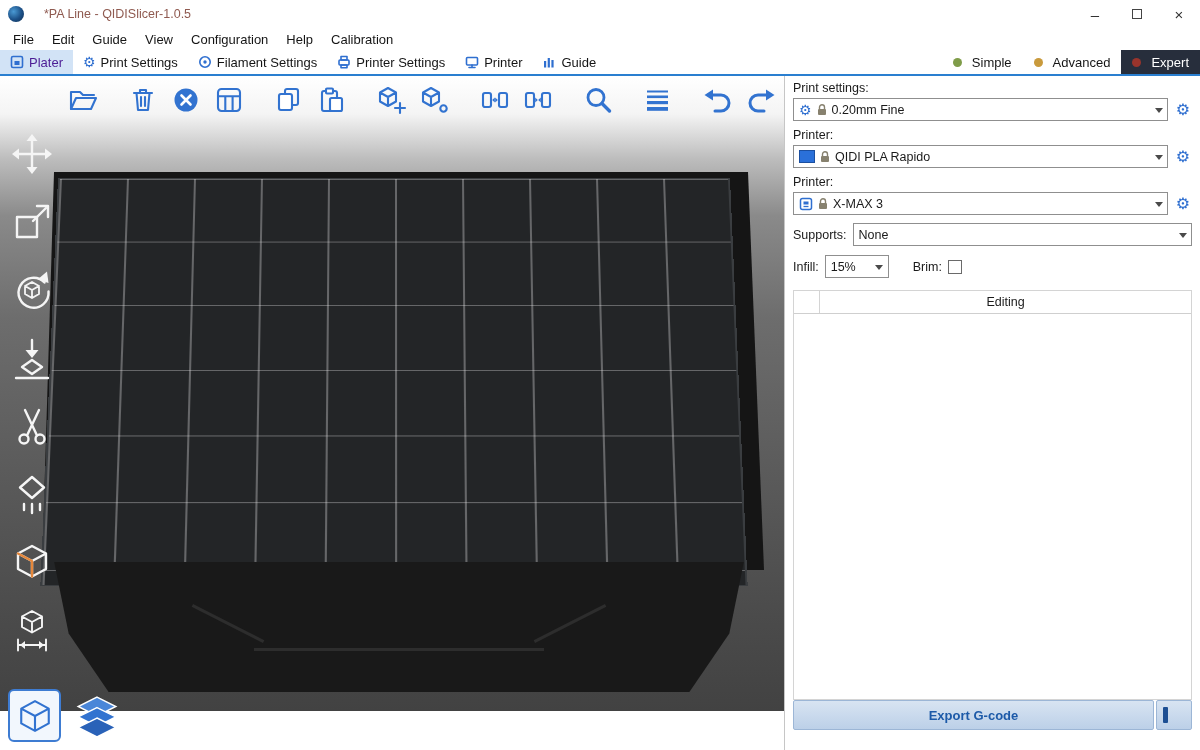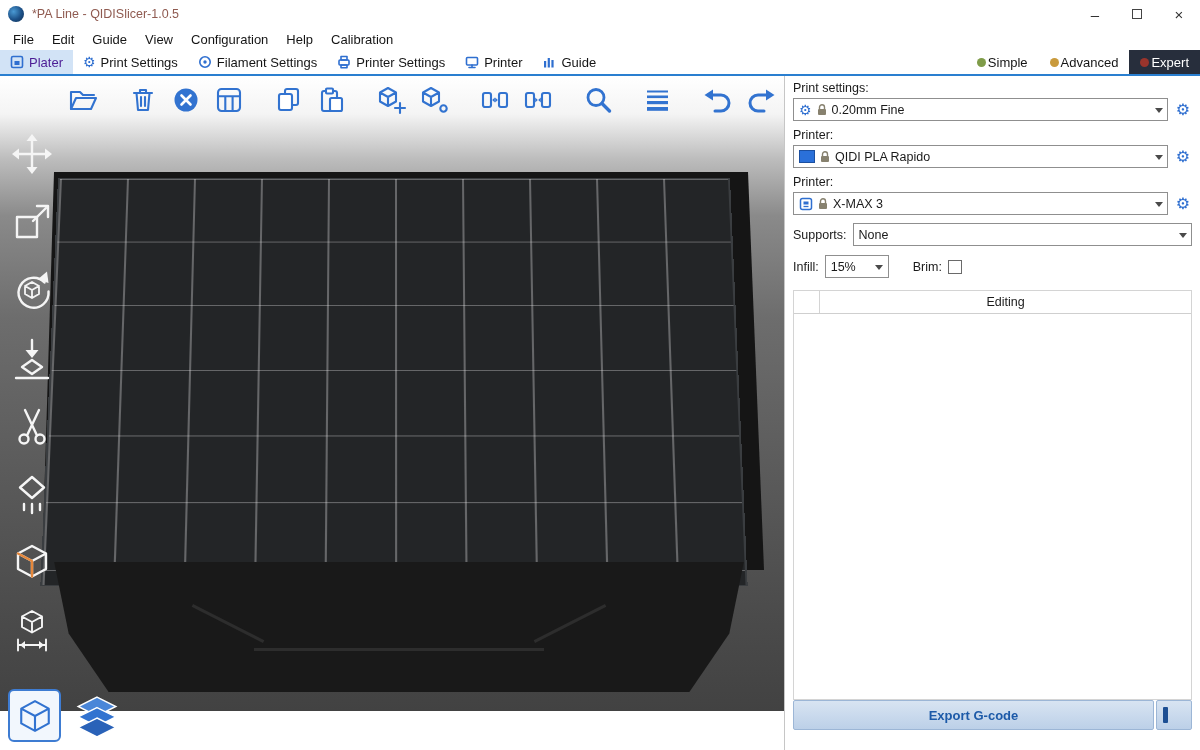--- a/index.html
+++ b/index.html
@@ -1,37 +1,37 @@
 <!DOCTYPE html>
 <html><head>
 <meta charset="utf-8">
 <style>
   * { box-sizing:border-box; margin:0; padding:0; }
   html,body { width:1200px; height:750px; }
   body { font-family:"Liberation Sans", sans-serif; background:#fff; overflow:hidden; user-select:none; }
   .window { width:1200px; height:750px; display:flex; flex-direction:column; background:#fff; }
 
   
-  .titlebar { height:28px; flex:0 0 auto; display:flex; align-items:center; padding-left:8px; background:#fff; }
+  .titlebar { height:28px; flex:0 0 auto; display:flex; align-items:center; padding-left:8px; background:#fff;gap:12px; }
   .app-icon { width:16px; height:16px; border-radius:50%; background:radial-gradient(circle at 35% 35%, #4a9ad4 0%, #1b4f86 55%, #102c4e 100%); margin-right:8px; }
   .title-text { font-size:12.5px; color:#8f5a50; }
   .win-controls { margin-left:auto; display:flex; height:28px; }
   .win-btn { width:42px; height:28px; display:flex; align-items:center; justify-content:center; color:#333; font-size:15px; }
   .max-glyph { width:10px; height:10px; border:1.4px solid #444; display:inline-block; }
 
   
   .menubar { height:22px; flex:0 0 auto; display:flex; align-items:center; padding-left:4px; font-size:13px; color:#151515; background:#fff; }
   .menu-item { padding:0 9px; height:100%; display:flex; align-items:center; }
 
   
   .tabbar { height:26px; flex:0 0 auto; display:flex; align-items:stretch; background:#fff; border-bottom:2px solid #2a7fd0; }
   .tab { display:flex; align-items:center; gap:5px; padding:0 10px; font-size:13px; color:#151515; white-space:nowrap; }
   .tab.active { background:#d2e3f6; color:#4c1d95;justify-content:space-between; }
   .modes { margin-left:auto; display:flex; align-items:stretch; }
-  .mode { display:flex; align-items:center; gap:2px; padding:0 11px; font-size:13px; color:#151515; white-space:nowrap; }
+  .mode { display:flex; align-items:center; gap:10px; padding:0 11px; font-size:13px; color:#151515; white-space:nowrap; }
   .mode .dot { width:9px; height:9px; border-radius:50%; display:inline-block; }
   .mode.active { background:#272e3c; color:#fff; }
 
   
   .main { flex:1; display:flex; min-height:0; }
   .left-col { width:784px; flex:0 0 auto; display:flex; flex-direction:column; position:relative; background:#fff; }
   .viewport { height:635px; position:relative; overflow:hidden;
     background:linear-gradient(180deg,#ffffff 0%,#f4f4f4 6%,#bdbdbd 13%,#8a8a8a 22%,#6d6d6d 38%,#5b5b5b 62%,#4b4b4b 85%,#424242 100%); }
   .bottom-bar { flex:1; background:#fff; }
 

